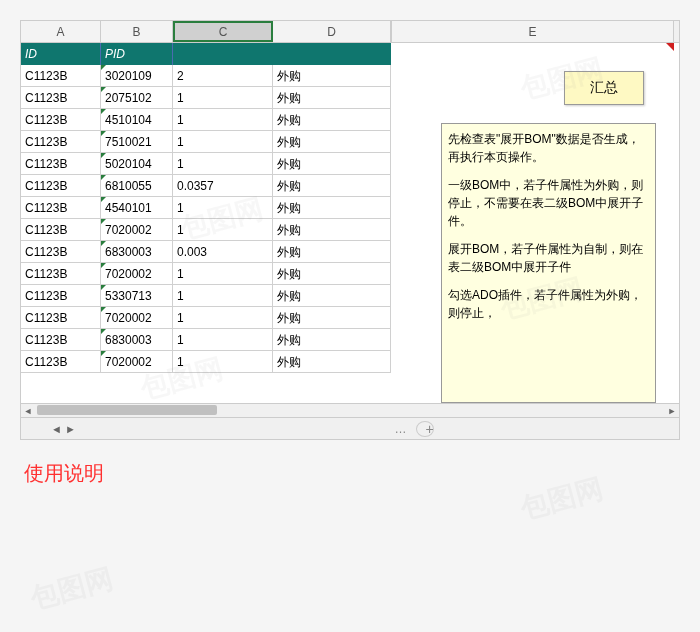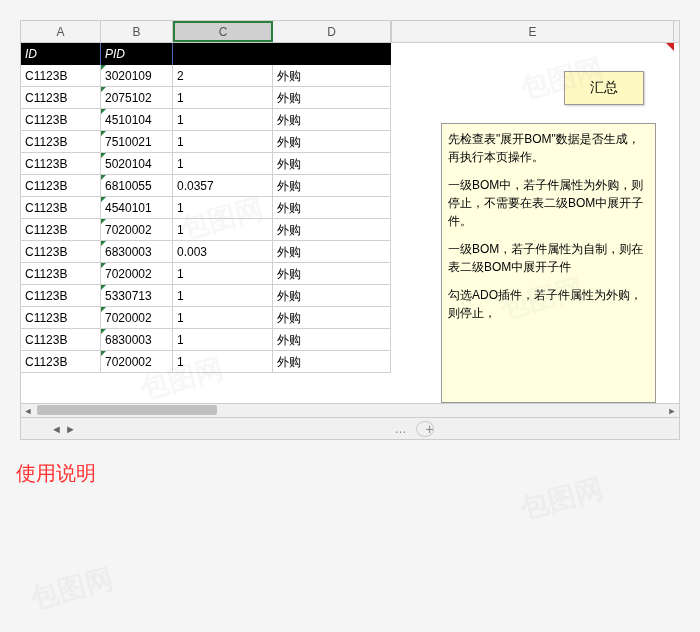--- a/index.html
+++ b/index.html
@@ -60,21 +60,21 @@
     
     .grid-area {
       display: flex;
       height: 370px;
     }
     .data-cols {
       width: 370px;
     }
     .header-row {
       display: flex;
-      background: #000000;
+      background: #0f766e;
       color: white;
       height: 22px;
     }
     .header-cell {
       border-right: 1px solid #4a6bb0;
       font-size: 12px;
       font-style: italic;
       line-height: 22px;
       padding-left: 4px;
     }
@@ -215,21 +215,21 @@
       border: 1px solid #ccc;
       border-radius: 50%;
       width: 16px;
       height: 16px;
       line-height: 14px;
       text-align: center;
       margin-left: 4px;
     }
     
     .instructions {
-      margin: 10px 16px;
+      margin: 10px 24px;
       width: 640px;
     }
     .inst-title {
       color: #ff3030;
       font-size: 20px;
       margin-bottom: 14px;
       font-weight: normal;
     }
     .inst-text {
       color: #aaa;
@@ -349,21 +349,21 @@
           </div>
         </div>
     </div>
 
     <div class="side-panel">
       <div class="red-marker"></div>
       <button class="summary-btn">汇总</button>
       <div class="info-box">
         <div class="info-para">先检查表"展开BOM"数据是否生成，再执行本页操作。</div>
         <div class="info-para">一级BOM中，若子件属性为外购，则停止，不需要在表二级BOM中展开子件。</div>
-        <div class="info-para">一级BOM，若子件属性为自制，则在表二级BOM中展开子件</div>
+        <div class="info-para">展开BOM，若子件属性为自制，则在表二级BOM中展开子件</div>
         <div class="info-para">勾选ADO插件，若子件属性为外购，则停止，</div>
       </div>
     </div>
   </div>
 
   <div class="scrollbar-h">
     <div class="scroll-arrow">◄</div>
     <div class="scroll-track">
       <div class="scroll-thumb"></div>
     </div>

